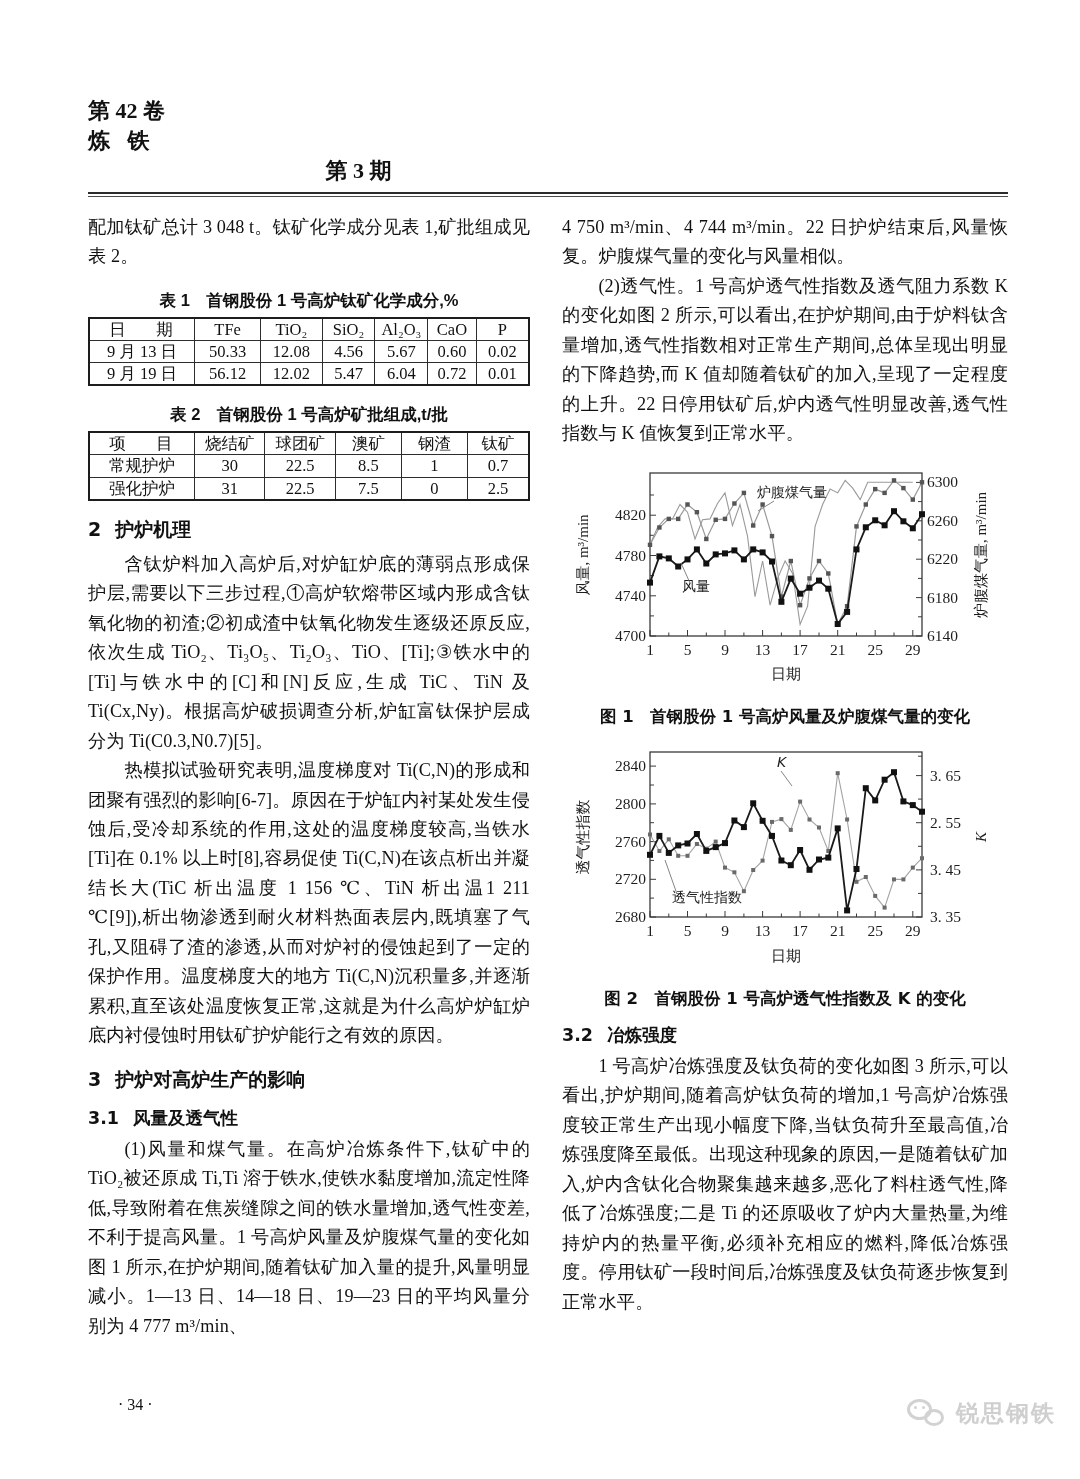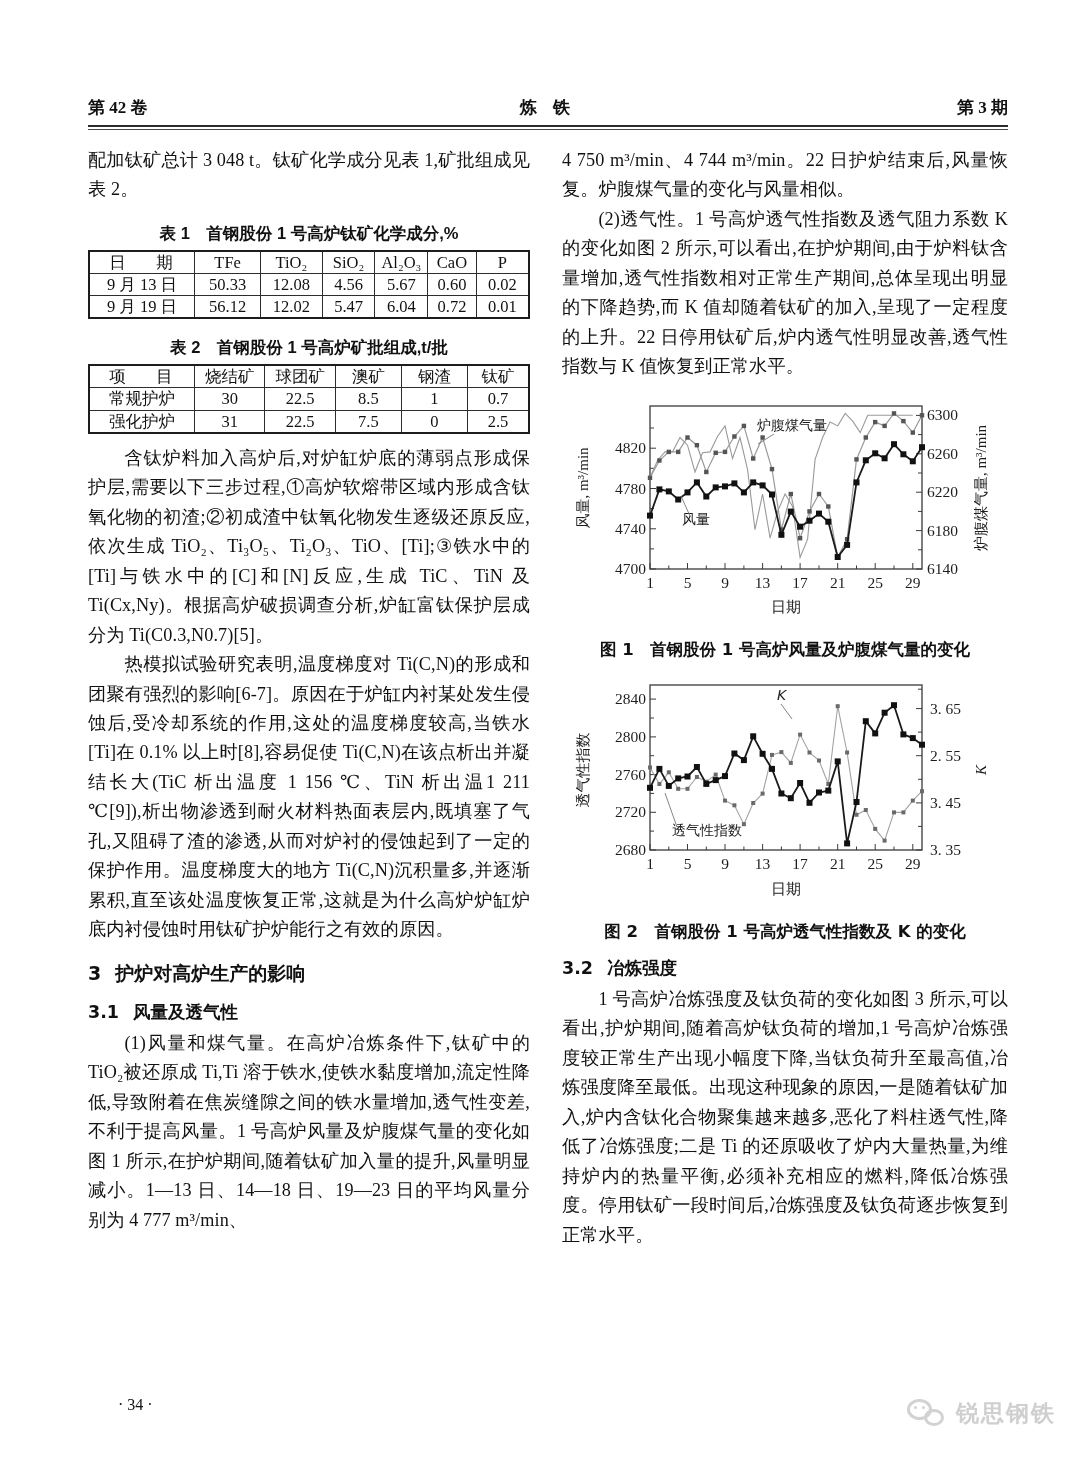--- a/index.html
+++ b/index.html
@@ -8,23 +8,23 @@
     width:1080px; height:1479px;
     background:#ffffff;
     font-family:"Liberation Serif","DejaVu Serif",serif;
     color:#111;
     position:relative;
     overflow:hidden;
   }
   .page { position:absolute; left:88px; top:96px; width:920px; height:1320px; }
 
   
-  .runhead { display:flex; align-items:baseline; font-size:17px; font-weight:bold; }
+  .runhead { display:flex; align-items:baseline; font-size:22px; font-weight:bold;flex-direction:column; }
   .runhead .left  { width:33%; text-align:left; }
-  .runhead .mid   { width:34%; text-align:center; letter-spacing:6px; }
+  .runhead .mid   { width:34%; text-align:left; letter-spacing:6px; }
   .runhead .right { width:33%; text-align:right; }
   .rule { margin-top:6px; border-top:2.4px solid #2b2b2b; }
   .rule2 { margin-top:2px; border-top:1px solid #4a4a4a; }
 
   
   .cols { display:flex; gap:32px; margin-top:16px; }
   .col { width:446px; }
 
   p.body {
     margin:0;
@@ -187,20 +187,23 @@
               <td>31</td>
               <td>22.5</td>
               <td>7.5</td>
               <td>0</td>
               <td>2.5</td>
             </tr>
           </tbody>
         </table>
       </div>
 
+      <h2 class="sec">
+        <span class="num">2</span><span>护炉机理</span>
+      </h2>
 
       <p class="body ind">含钛炉料加入高炉后,对炉缸炉底的薄弱点形成保护层,需要以下三步过程,①高炉软熔带区域内形成含钛氧化物的初渣;②初成渣中钛氧化物发生逐级还原反应,依次生成 TiO₂、Ti₃O₅、Ti₂O₃、TiO、[Ti];③铁水中的[Ti]与铁水中的[C]和[N]反应,生成 TiC、TiN 及 Ti(Cx,Ny)。根据高炉破损调查分析,炉缸富钛保护层成分为 Ti(C0.3,N0.7)[5]。</p>
       <p class="body ind">热模拟试验研究表明,温度梯度对 Ti(C,N)的形成和团聚有强烈的影响[6-7]。原因在于炉缸内衬某处发生侵蚀后,受冷却系统的作用,这处的温度梯度较高,当铁水[Ti]在 0.1% 以上时[8],容易促使 Ti(C,N)在该点析出并凝结长大(TiC 析出温度 1 156 ℃、TiN 析出温1 211 ℃[9]),析出物渗透到耐火材料热面表层内,既填塞了气孔,又阻碍了渣的渗透,从而对炉衬的侵蚀起到了一定的保护作用。温度梯度大的地方 Ti(C,N)沉积量多,并逐渐累积,直至该处温度恢复正常,这就是为什么高炉炉缸炉底内衬侵蚀时用钛矿护炉能行之有效的原因。</p>
 
       <h2 class="sec">
         <span class="num">3</span><span>护炉对高炉生产的影响</span>
       </h2>
 
       <h3 class="sec">
         <span class="num">3.1</span><span>风量及透气性</span>

